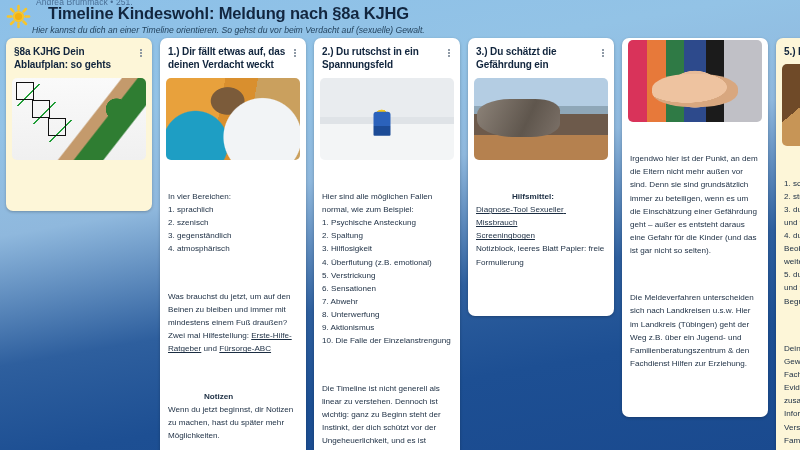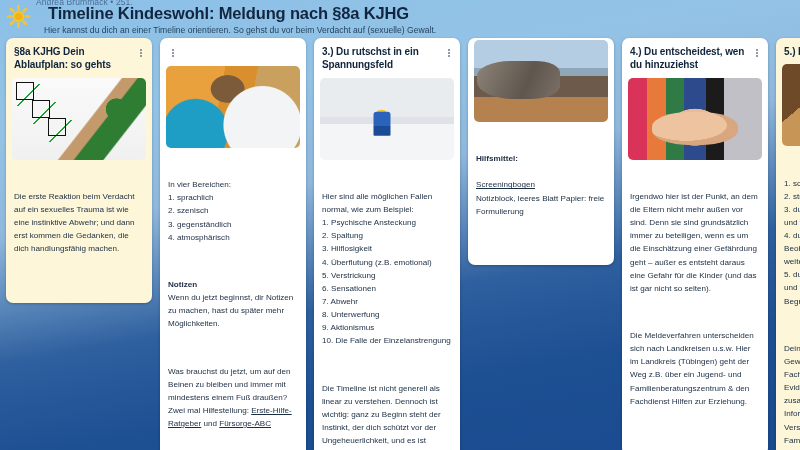--- a/index.html
+++ b/index.html
@@ -28,22 +28,22 @@
   .sun-icon {
     position: absolute; top: 4px; left: 6px;
     width: 25px; height: 25px;
   }
   .page-title {
     position: absolute; top: 4px; left: 48px;
     font-size: 16.5px; font-weight: bold; color: #12263f;
     letter-spacing: -.15px; white-space: nowrap;
   }
   .page-subtitle {
-    position: absolute; top: 25px; left: 44px;
-    font-size: 8.6px; color: #24445f; white-space: nowrap;
+    position: absolute; top: 25px; left: 32px;
+    font-size: 8.6px; color: #24445f; white-space: nowrap; font-style: italic;
   }
   
   #board {
     position: absolute; top: 38px; left: 6px;
     display: flex; gap: 8px;
     height: 412px;
   }
   .card {
     width: 146px;
     flex: 0 0 146px;
@@ -74,21 +74,21 @@
     height: 82px; border-radius: 5px; overflow: hidden;
     position: relative; background: #ddd;
   }
   .card-body {
     padding: 0 7px 8px 8px;
     font-size: 8.1px; line-height: 1.62; color: #1b2d42;
     white-space: pre-wrap;
   }
   .card-body .para { margin-bottom: 8px; }
   .card-body .para:last-child { margin-bottom: 0; }
-  .card-body b { font-weight: bold; }
+  .card-body b { font-weight: bold; margin-left: 36px; }
   .card-body .lnk { text-decoration: underline; }
   .card-6 { flex: 0 0 146px; }
   
   .art-check { background:
      radial-gradient(circle at 78% 38%, #2f7d32 0 9%, transparent 9.5%),
      linear-gradient(128deg, transparent 55%, #c49a6c 56% 63%, #2f7d32 64% 78%, transparent 79%),
      linear-gradient(#fafafa,#f0f0f0); }
   .art-check::before {
     content:""; position:absolute; inset:0;
     background:
@@ -178,49 +178,49 @@
       <div class="card-head">
         <div class="card-title">§8a KJHG Dein Ablaufplan: so gehts</div>
         <div class="kebab">
             <i></i>
             <i></i>
             <i></i>
           </div>
       </div>
       <div class="card-img art-check"></div>
       <div class="card-body">
-        <div class="para">Die erste Reaktion beim Verdacht auf ein sexuelles Trauma ist wie eine instinktive Abwehr; und dann erst kommen die Gedanken, die dich handlungsfähig machen.</div>
-        
-      </div>
-    </div>
-
-    <div class="card">
-      <div class="card-head">
+        
+      </div>
+    </div>
+
+    <div class="card">
+      <div class="card-head">
+        <div class="card-title">1.) Dir fällt etwas auf, das deinen Verdacht weckt</div>
         <div class="kebab">
             <i></i>
             <i></i>
             <i></i>
           </div>
       </div>
       <div class="card-img art-child"></div>
       <div class="card-body">
         <div class="para">In vier Bereichen:
 1. sprachlich
 2. szenisch
 3. gegenständlich
 4. atmosphärisch</div>
+        <div class="para">Was brauchst du jetzt, um auf den Beinen zu bleiben und immer mit mindestens einem Fuß draußen? Zwei mal Hilfestellung: <span class="lnk">Erste-Hilfe-Ratgeber</span> und <span class="lnk">Fürsorge-ABC</span></div>
         <div class="para"><b>Notizen</b><br>Wenn du jetzt beginnst, dir Notizen zu machen, hast du später mehr Möglichkeiten.</div>
-        <div class="para">Was brauchst du jetzt, um auf den Beinen zu bleiben und immer mit mindestens einem Fuß draußen? Zwei mal Hilfestellung: <span class="lnk">Erste-Hilfe-Ratgeber</span> und <span class="lnk">Fürsorge-ABC</span></div>
-        
-      </div>
-    </div>
-
-    <div class="card">
-      <div class="card-head">
-        <div class="card-title">3.) Du rutschst in ein Spannungsfeld</div>
+        
+      </div>
+    </div>
+
+    <div class="card">
+      <div class="card-head">
+        <div class="card-title">2.) Du rutschst in ein Spannungsfeld</div>
         <div class="kebab">
             <i></i>
             <i></i>
             <i></i>
           </div>
       </div>
       <div class="card-img art-lego"></div>
       <div class="card-body">
         <div class="para">Hier sind alle möglichen Fallen normal, wie zum Beispiel:
 1. Psychische Ansteckung
@@ -231,36 +231,36 @@
 6. Sensationen
 7. Abwehr
 8. Unterwerfung
 9. Aktionismus
 10. Die Falle der Einzelanstrengung</div>
         <div class="para">Die Timeline ist nicht generell als linear zu verstehen. Dennoch ist wichtig: ganz zu Beginn steht der Instinkt, der dich schützt vor der Ungeheuerlichkeit, und es ist normal, dass er zu Fehlern führt. Es ist zentral, die Reaktionen zu reflektieren. Sie führen auf die richtige Spur. Nebenbei: besonders hier setzen Täterstrategien an.</div>
       </div>
     </div>
 
     <div class="card">
+      <div class="card-head">
+        <div class="card-title">3.) Du schätzt die Gefährdung ein</div>
+        <div class="kebab">
+            <i></i>
+            <i></i>
+            <i></i>
+          </div>
+      </div>
       <div class="card-img art-rock"></div>
       <div class="card-body">
-        <div class="para"><b>Hilfsmittel:</b><br><br><span class="lnk">Screeningbogen</span><br>Notizblock, leeres Blatt Papier: freie Formulierung</div>
-        
-      </div>
-    </div>
-
-    <div class="card">
-      <div class="card-head">
-        <div class="card-title">4.) Du entscheidest, wen du hinzuziehst</div>
-        <div class="kebab">
-            <i></i>
-            <i></i>
-            <i></i>
-          </div>
-      </div>
+        <div class="para"><b>Hilfsmittel:</b><br><span class="lnk">Diagnose-Tool Sexueller Missbrauch</span><br><span class="lnk">Screeningbogen</span><br>Notizblock, leeres Blatt Papier: freie Formulierung</div>
+        
+      </div>
+    </div>
+
+    <div class="card">
       <div class="card-img art-hands"></div>
       <div class="card-body">
         <div class="para">Irgendwo hier ist der Punkt, an dem die Eltern nicht mehr außen vor sind. Denn sie sind grundsätzlich immer zu beteiligen, wenn es um die Einschätzung einer Gefährdung geht – außer es entsteht daraus eine Gefahr für die Kinder (und das ist gar nicht so selten).</div>
         <div class="para">Die Meldeverfahren unterscheiden sich nach Landkreisen u.s.w. Hier im Landkreis (Tübingen) geht der Weg z.B. über ein Jugend- und Familienberatungszentrum &amp; den Fachdienst Hilfen zur Erziehung.</div>
         
       </div>
     </div>
 
     <div class="card cream card-6">
       <div class="card-head">

